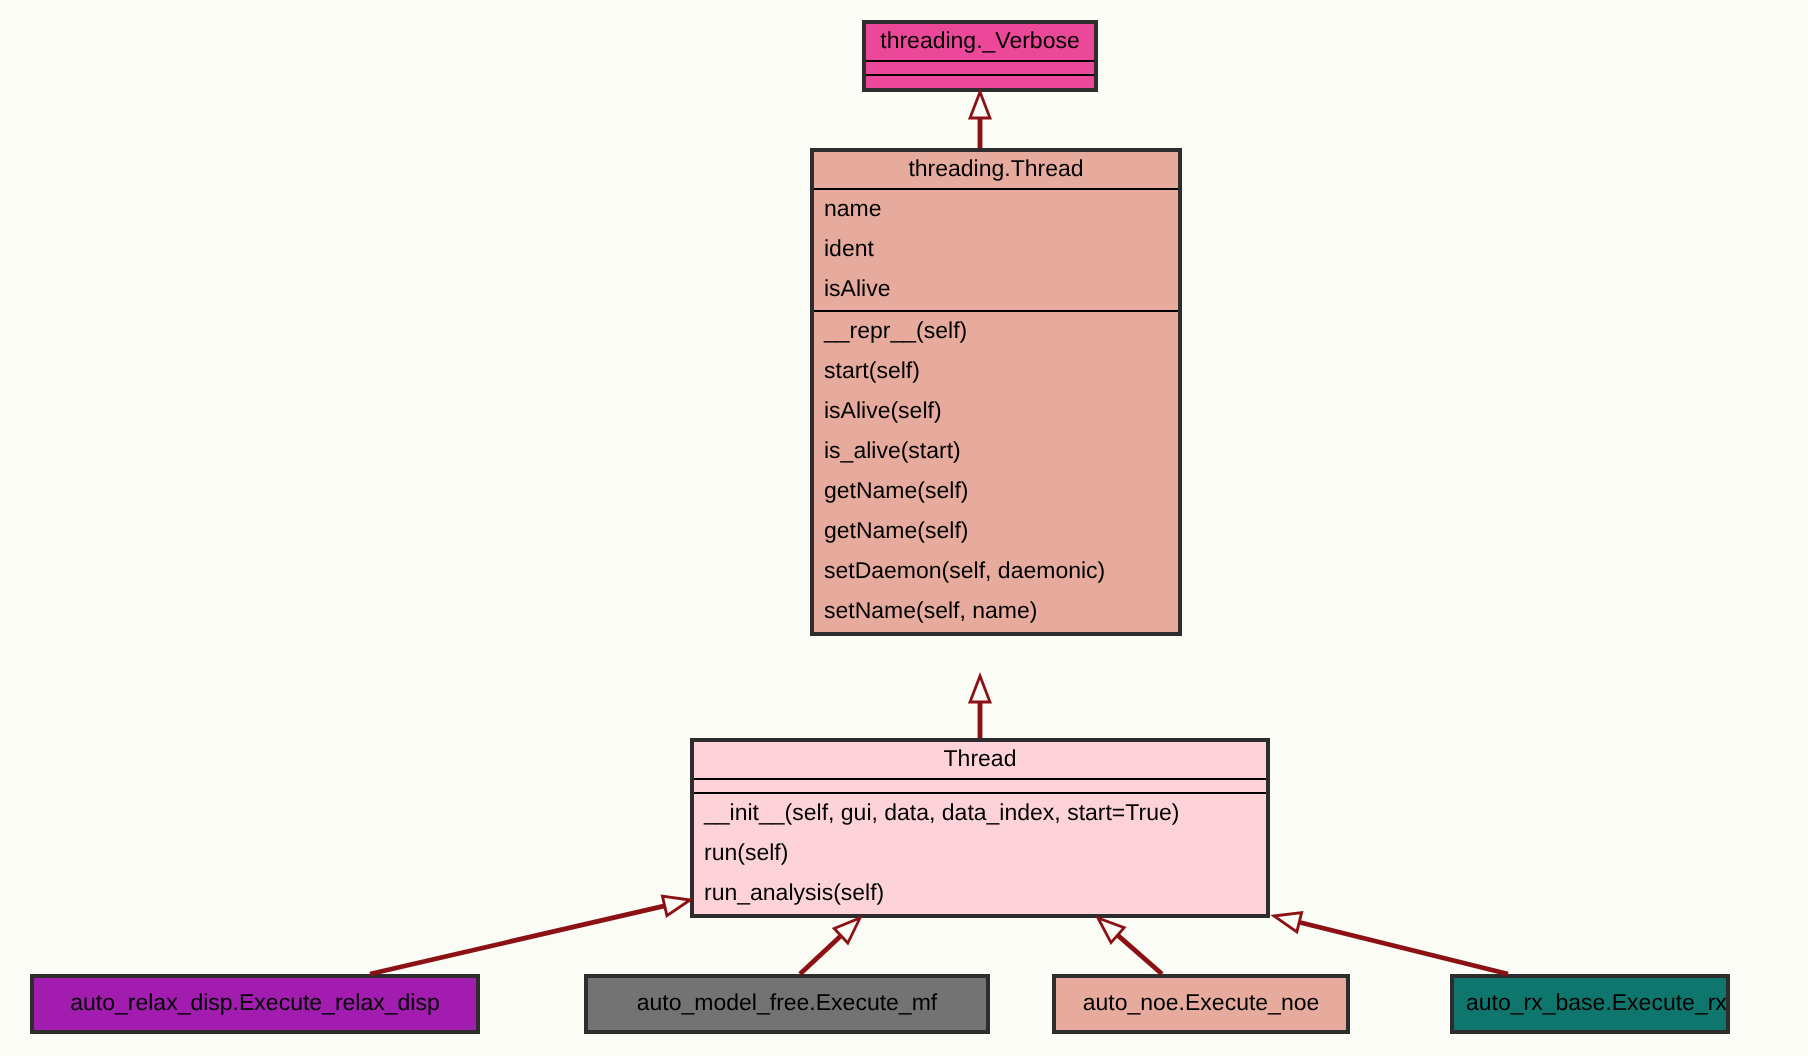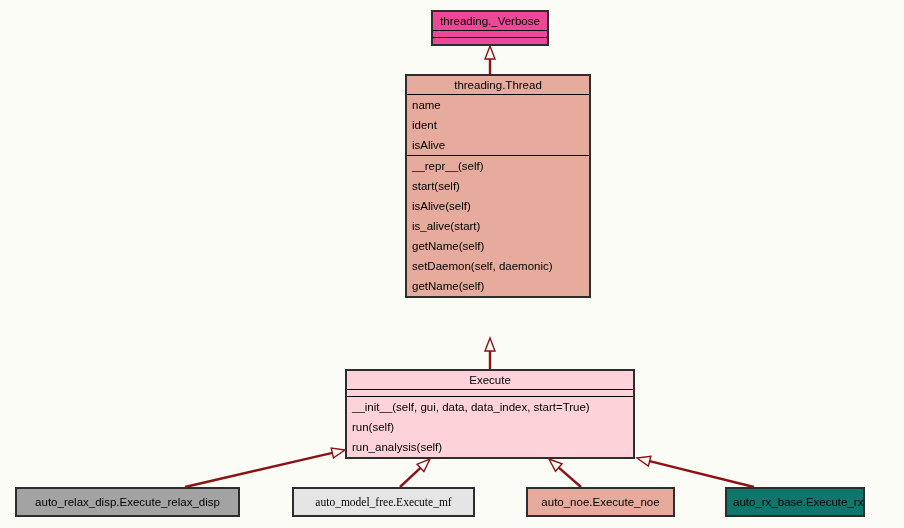--- a/index.html
+++ b/index.html
@@ -100,37 +100,38 @@
         <div class="row">name</div>
         <div class="row">ident</div>
         <div class="row">isAlive</div>
       </div>
       <div class="section">
         <div class="row">__repr__(self)</div>
         <div class="row">start(self)</div>
         <div class="row">isAlive(self)</div>
         <div class="row">is_alive(start)</div>
         <div class="row">getName(self)</div>
+        <div class="row">getName(self)</div>
         <div class="row">setDaemon(self, daemonic)</div>
-        <div class="row">getName(self)</div>
+        <div class="row">setName(self, name)</div>
       </div>
     </div>
     <div class="class-box" style="left: 345px; top: 369px; width: 290px; background: rgb(253, 211, 217);">
-      <div class="box-title">Execute</div>
+      <div class="box-title">Thread</div>
       <div class="section empty"></div>
       <div class="section">
         <div class="row">__init__(self, gui, data, data_index, start=True)</div>
         <div class="row">run(self)</div>
         <div class="row">run_analysis(self)</div>
       </div>
     </div>
-    <div class="class-box title-only" style="left: 15px; top: 487px; width: 225px; background: #a3a3a3;">
+    <div class="class-box title-only" style="left: 15px; top: 487px; width: 225px; background: #a21caf;">
       <div class="box-title">auto_relax_disp.Execute_relax_disp</div>
     </div>
-    <div class="class-box title-only" style="left: 292px; top: 487px; width: 183px; background: #e5e5e5; font-family: Liberation Serif, serif;">
+    <div class="class-box title-only" style="left: 292px; top: 487px; width: 203px; background: #737373;">
       <div class="box-title">auto_model_free.Execute_mf</div>
     </div>
     <div class="class-box title-only" style="left: 526px; top: 487px; width: 149px; background: rgb(230, 171, 157);">
       <div class="box-title">auto_noe.Execute_noe</div>
     </div>
     <div class="class-box title-only" style="left: 725px; top: 487px; width: 140px; background: #0f766e;">
       <div class="box-title">auto_rx_base.Execute_rx</div>
     </div>
   </div>
 

